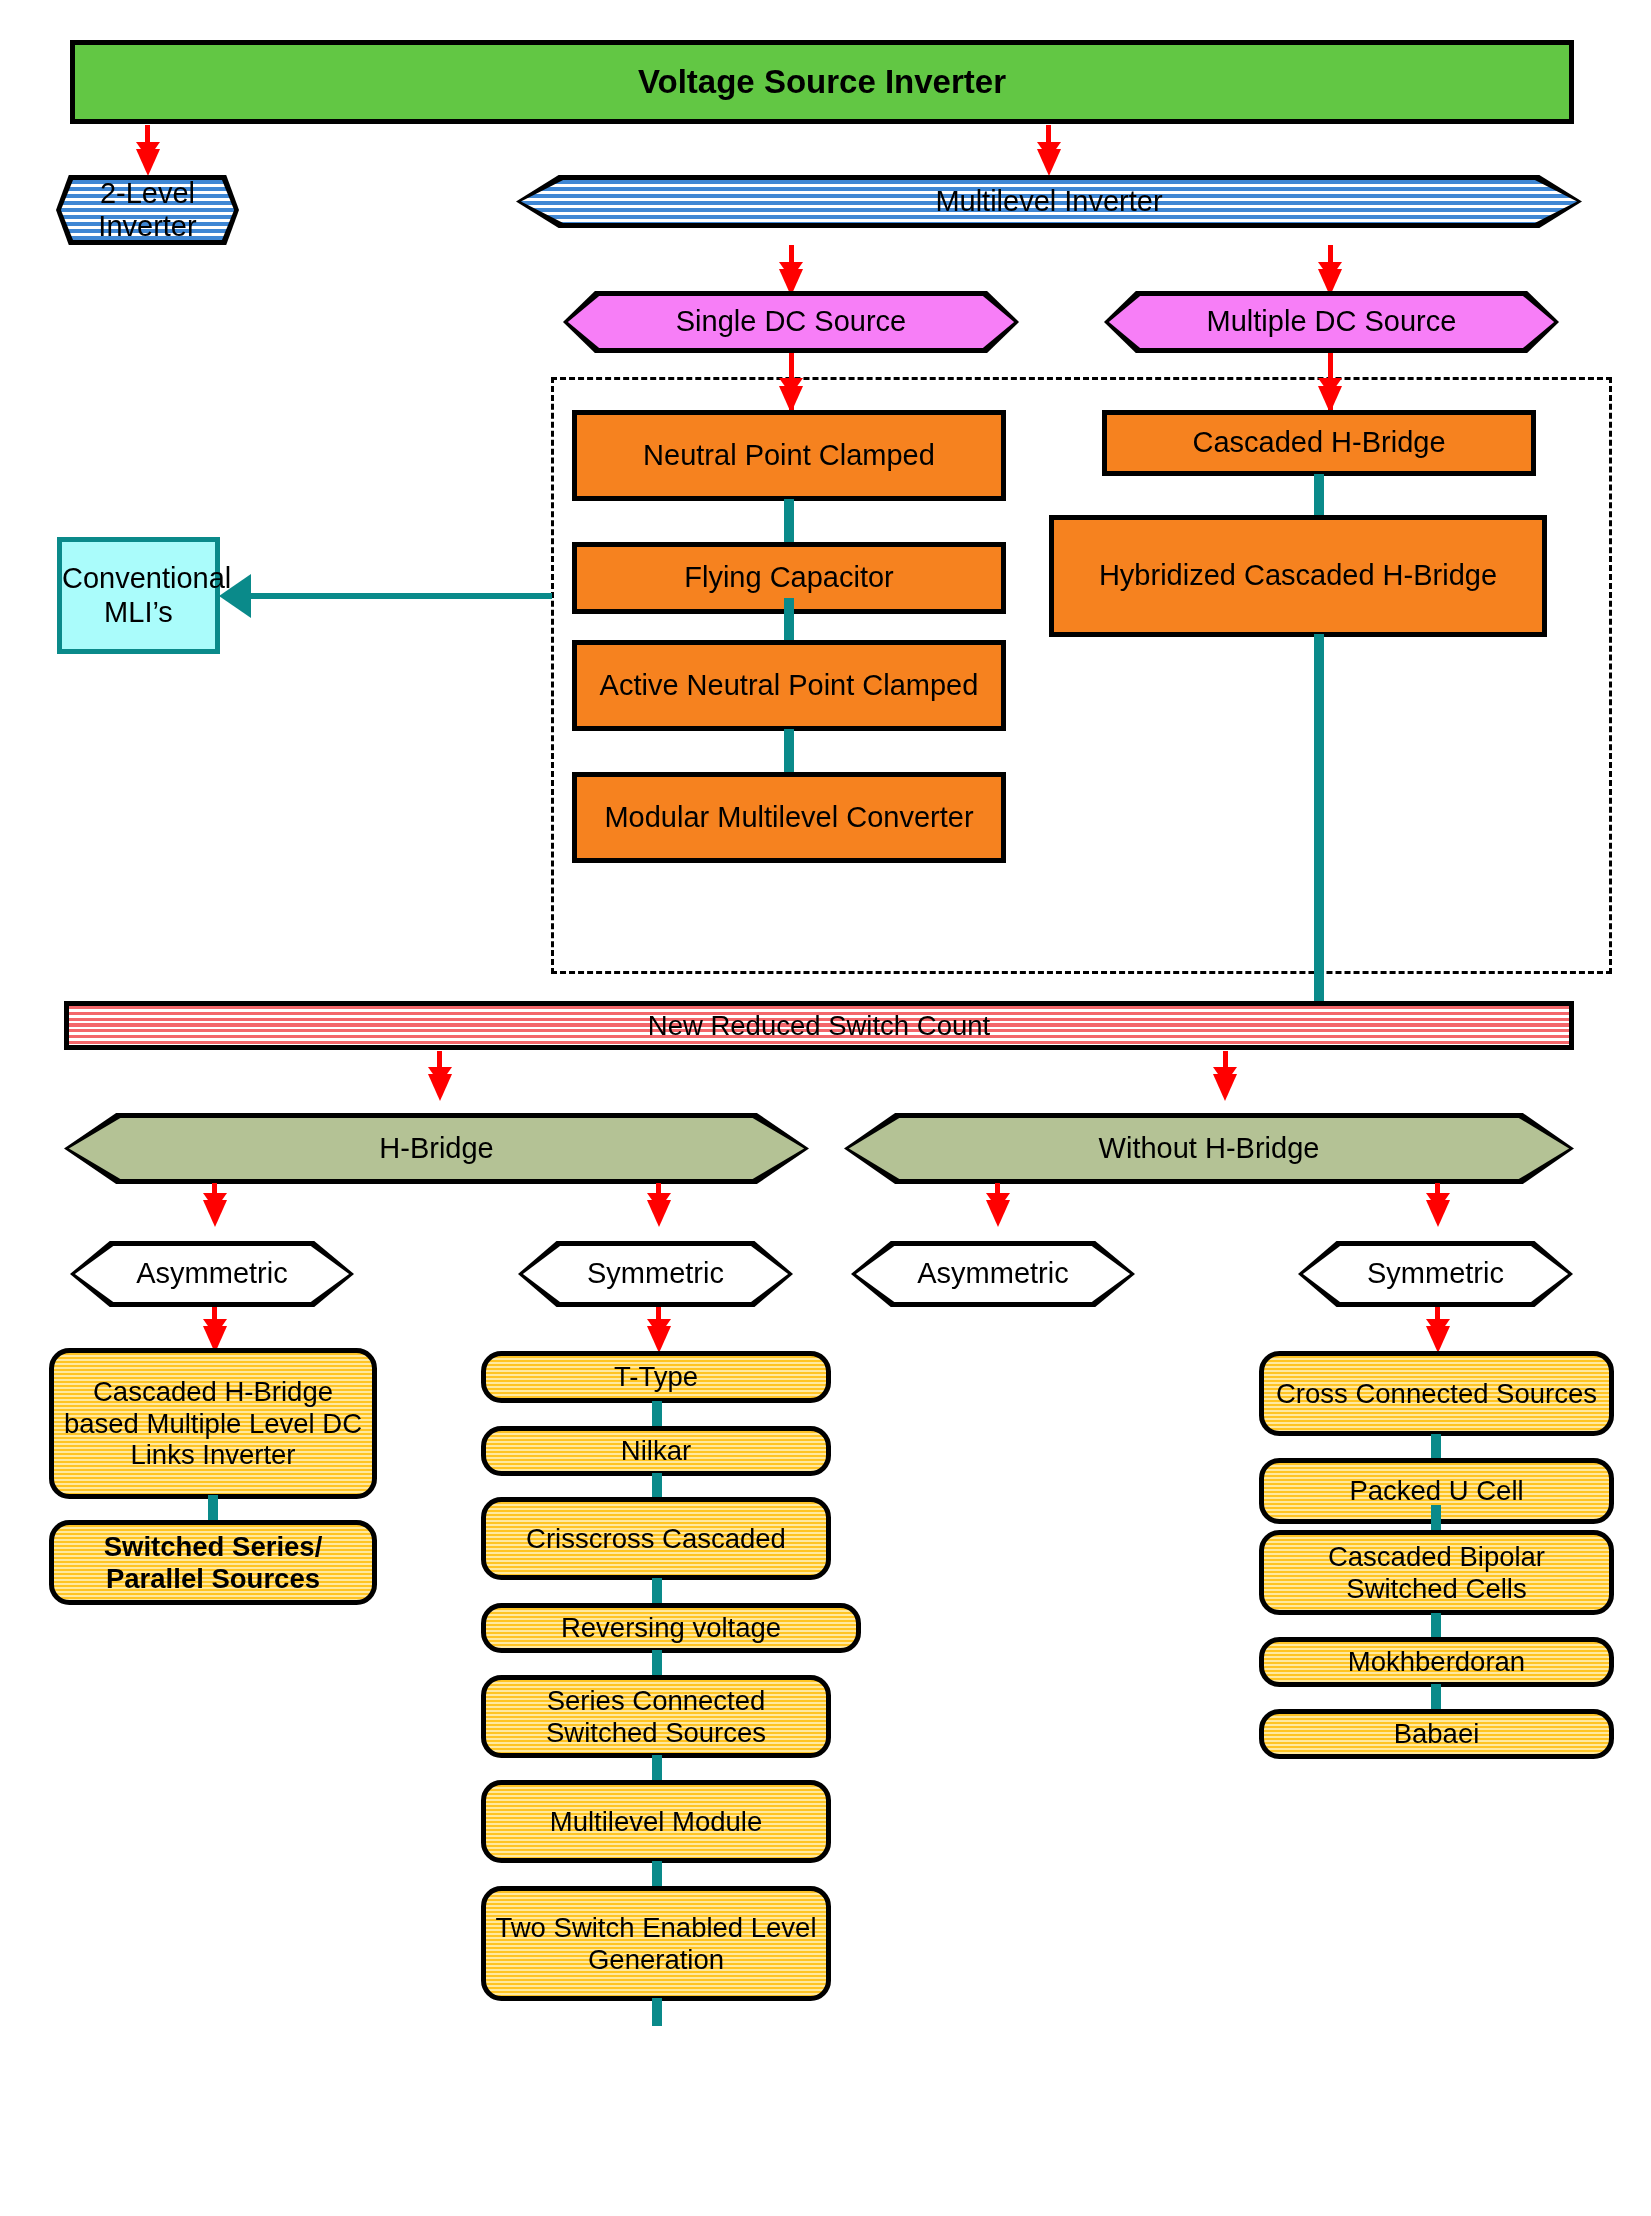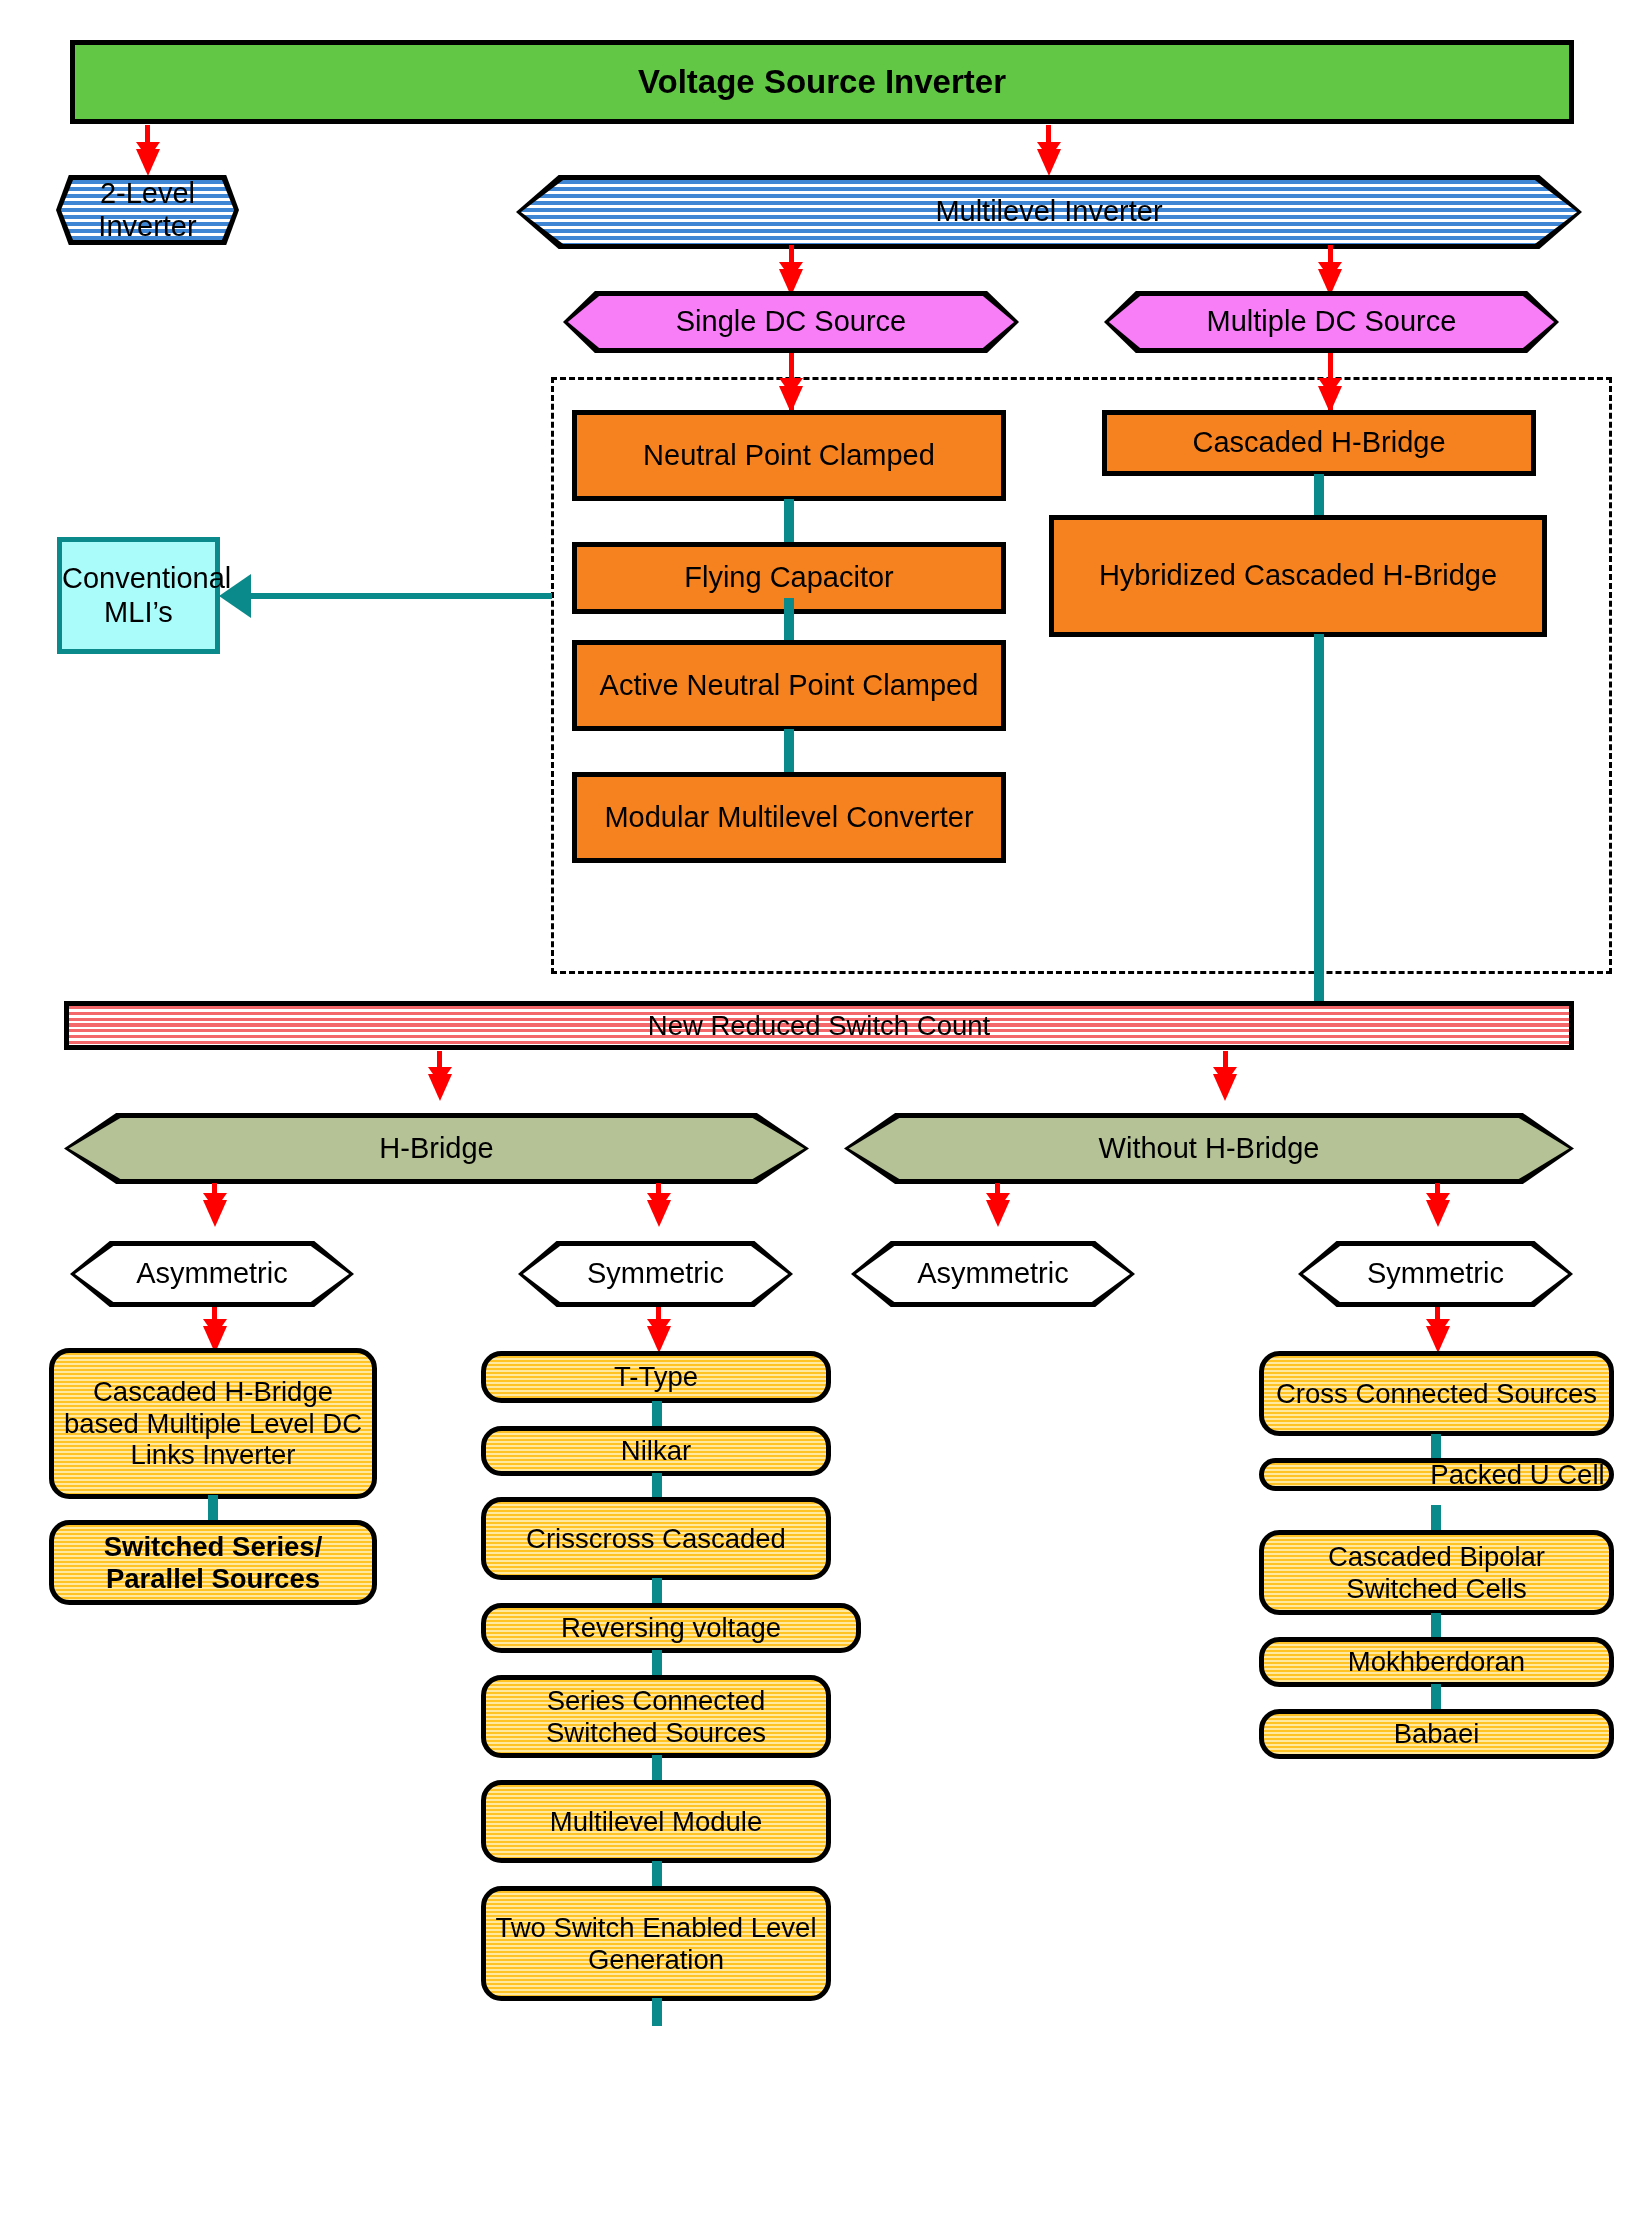--- a/index.html
+++ b/index.html
@@ -95,21 +95,21 @@
   <div class="redline" style="left:1046px;top:125px;height:41px;"></div>
   <div class="redwing" style="left:1037px;top:142px;"></div>
   <div class="redhead" style="left:1037px;top:149px;"></div>
 
   <div class="node hex" style="left:56px;top:175px;width:183px;height:70px;">
     <div class="hexin blue-hatch">
       <span class="hexlabel">2-Level Inverter</span>
     </div>
   </div>
 
-  <div class="node hex hex-wide" style="left:516px;top:175px;width:1066px;height:74px;">
+  <div class="node hex hex-wide" style="left:516px;top:175px;width:1066px;height:53px;">
     <div class="hexin blue-hatch">
       <span class="hexlabel">Multilevel Inverter</span>
     </div>
   </div>
 
   <div class="redline" style="left:789px;top:245px;height:41px;"></div>
   <div class="redwing" style="left:779px;top:262px;"></div>
   <div class="redhead" style="left:779px;top:269px;"></div>
 
   <div class="redline" style="left:1328px;top:245px;height:41px;"></div>
@@ -290,21 +290,21 @@
     <span>Two Switch Enabled Level Generation</span>
   </div>
   <div class="vline" style="left:652px;top:1998px;width:9.8px;height:27.5px;"></div>
 
 
   <div class="node pill" style="left:1259px;top:1351px;width:355px;height:85px;">
     <span>Cross Connected Sources</span>
   </div>
   <div class="vline" style="left:1431px;top:1434px;width:9.8px;height:27.5px;"></div>
 
-  <div class="node pill" style="left:1259px;top:1458px;width:355px;height:33px;text-align:right;">
+  <div class="node pill" style="left:1259px;top:1458px;width:355px;height:66px;">
     <span>Packed U Cell</span>
   </div>
   <div class="vline" style="left:1431px;top:1505px;width:9.8px;height:27.5px;"></div>
 
   <div class="node pill" style="left:1259px;top:1530px;width:355px;height:85px;">
     <span>Cascaded Bipolar Switched Cells</span>
   </div>
   <div class="vline" style="left:1431px;top:1613px;width:9.8px;height:27.5px;"></div>
 
   <div class="node pill" style="left:1259px;top:1637px;width:355px;height:50px;">

